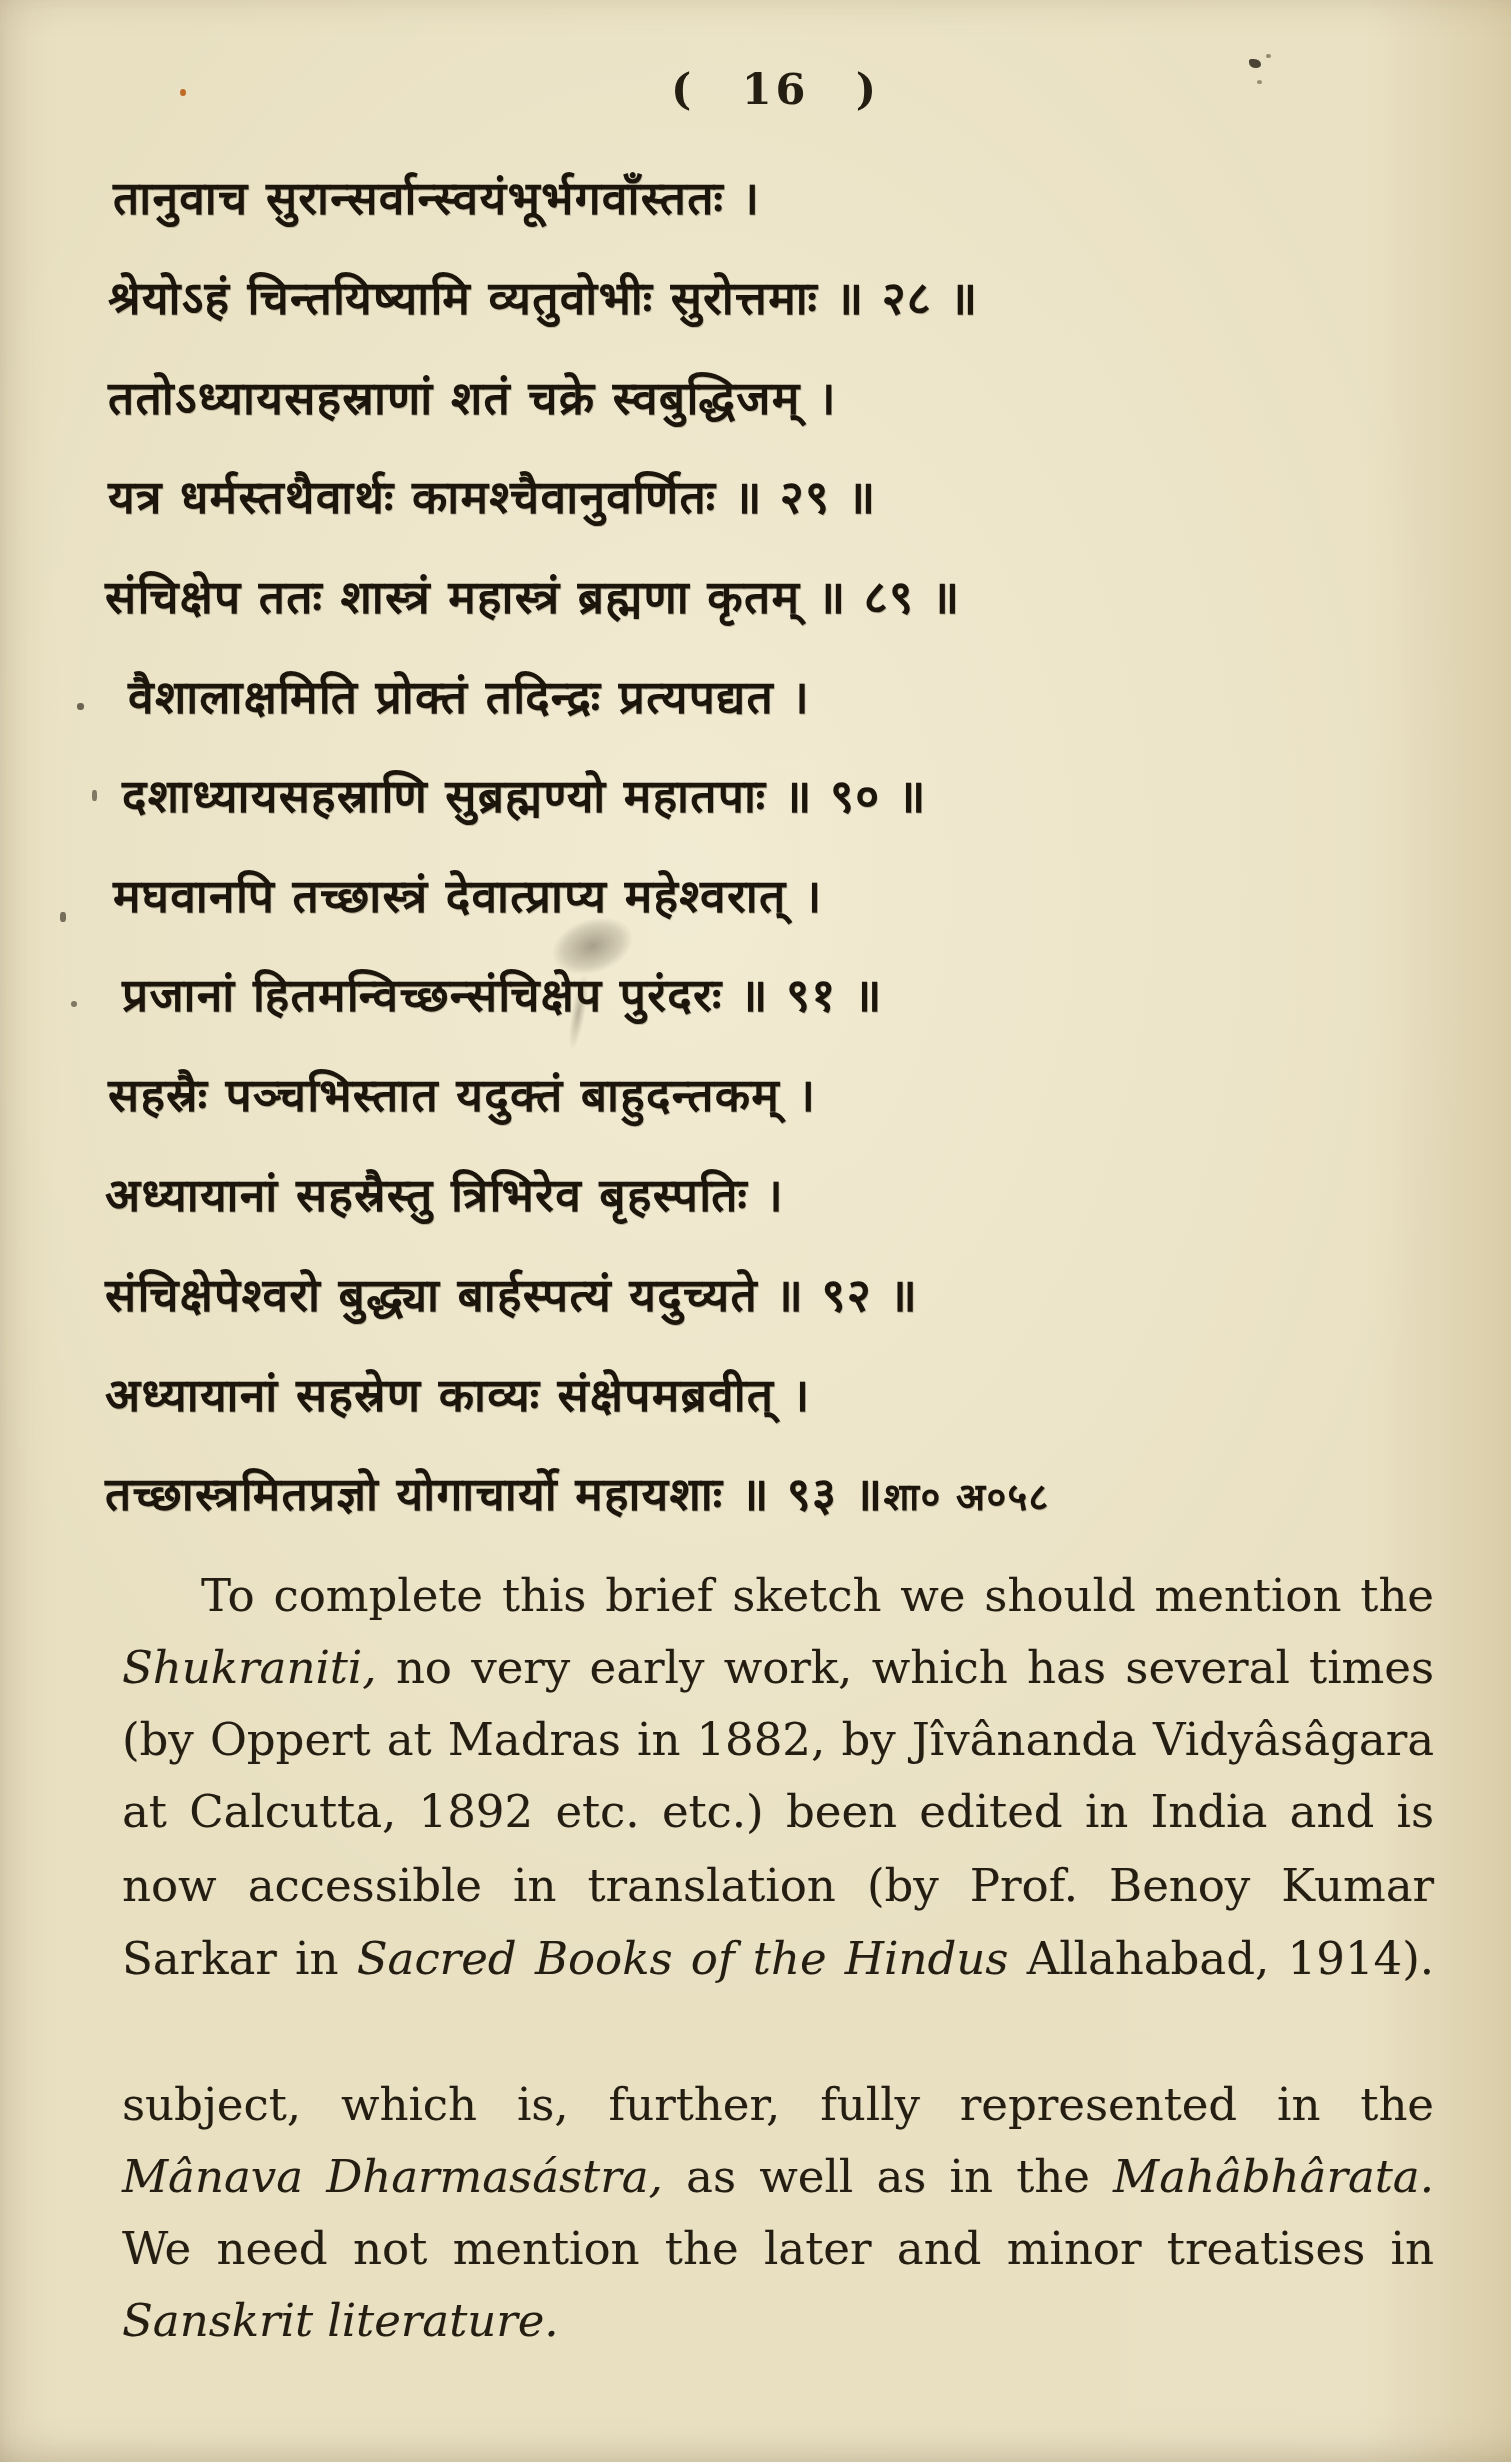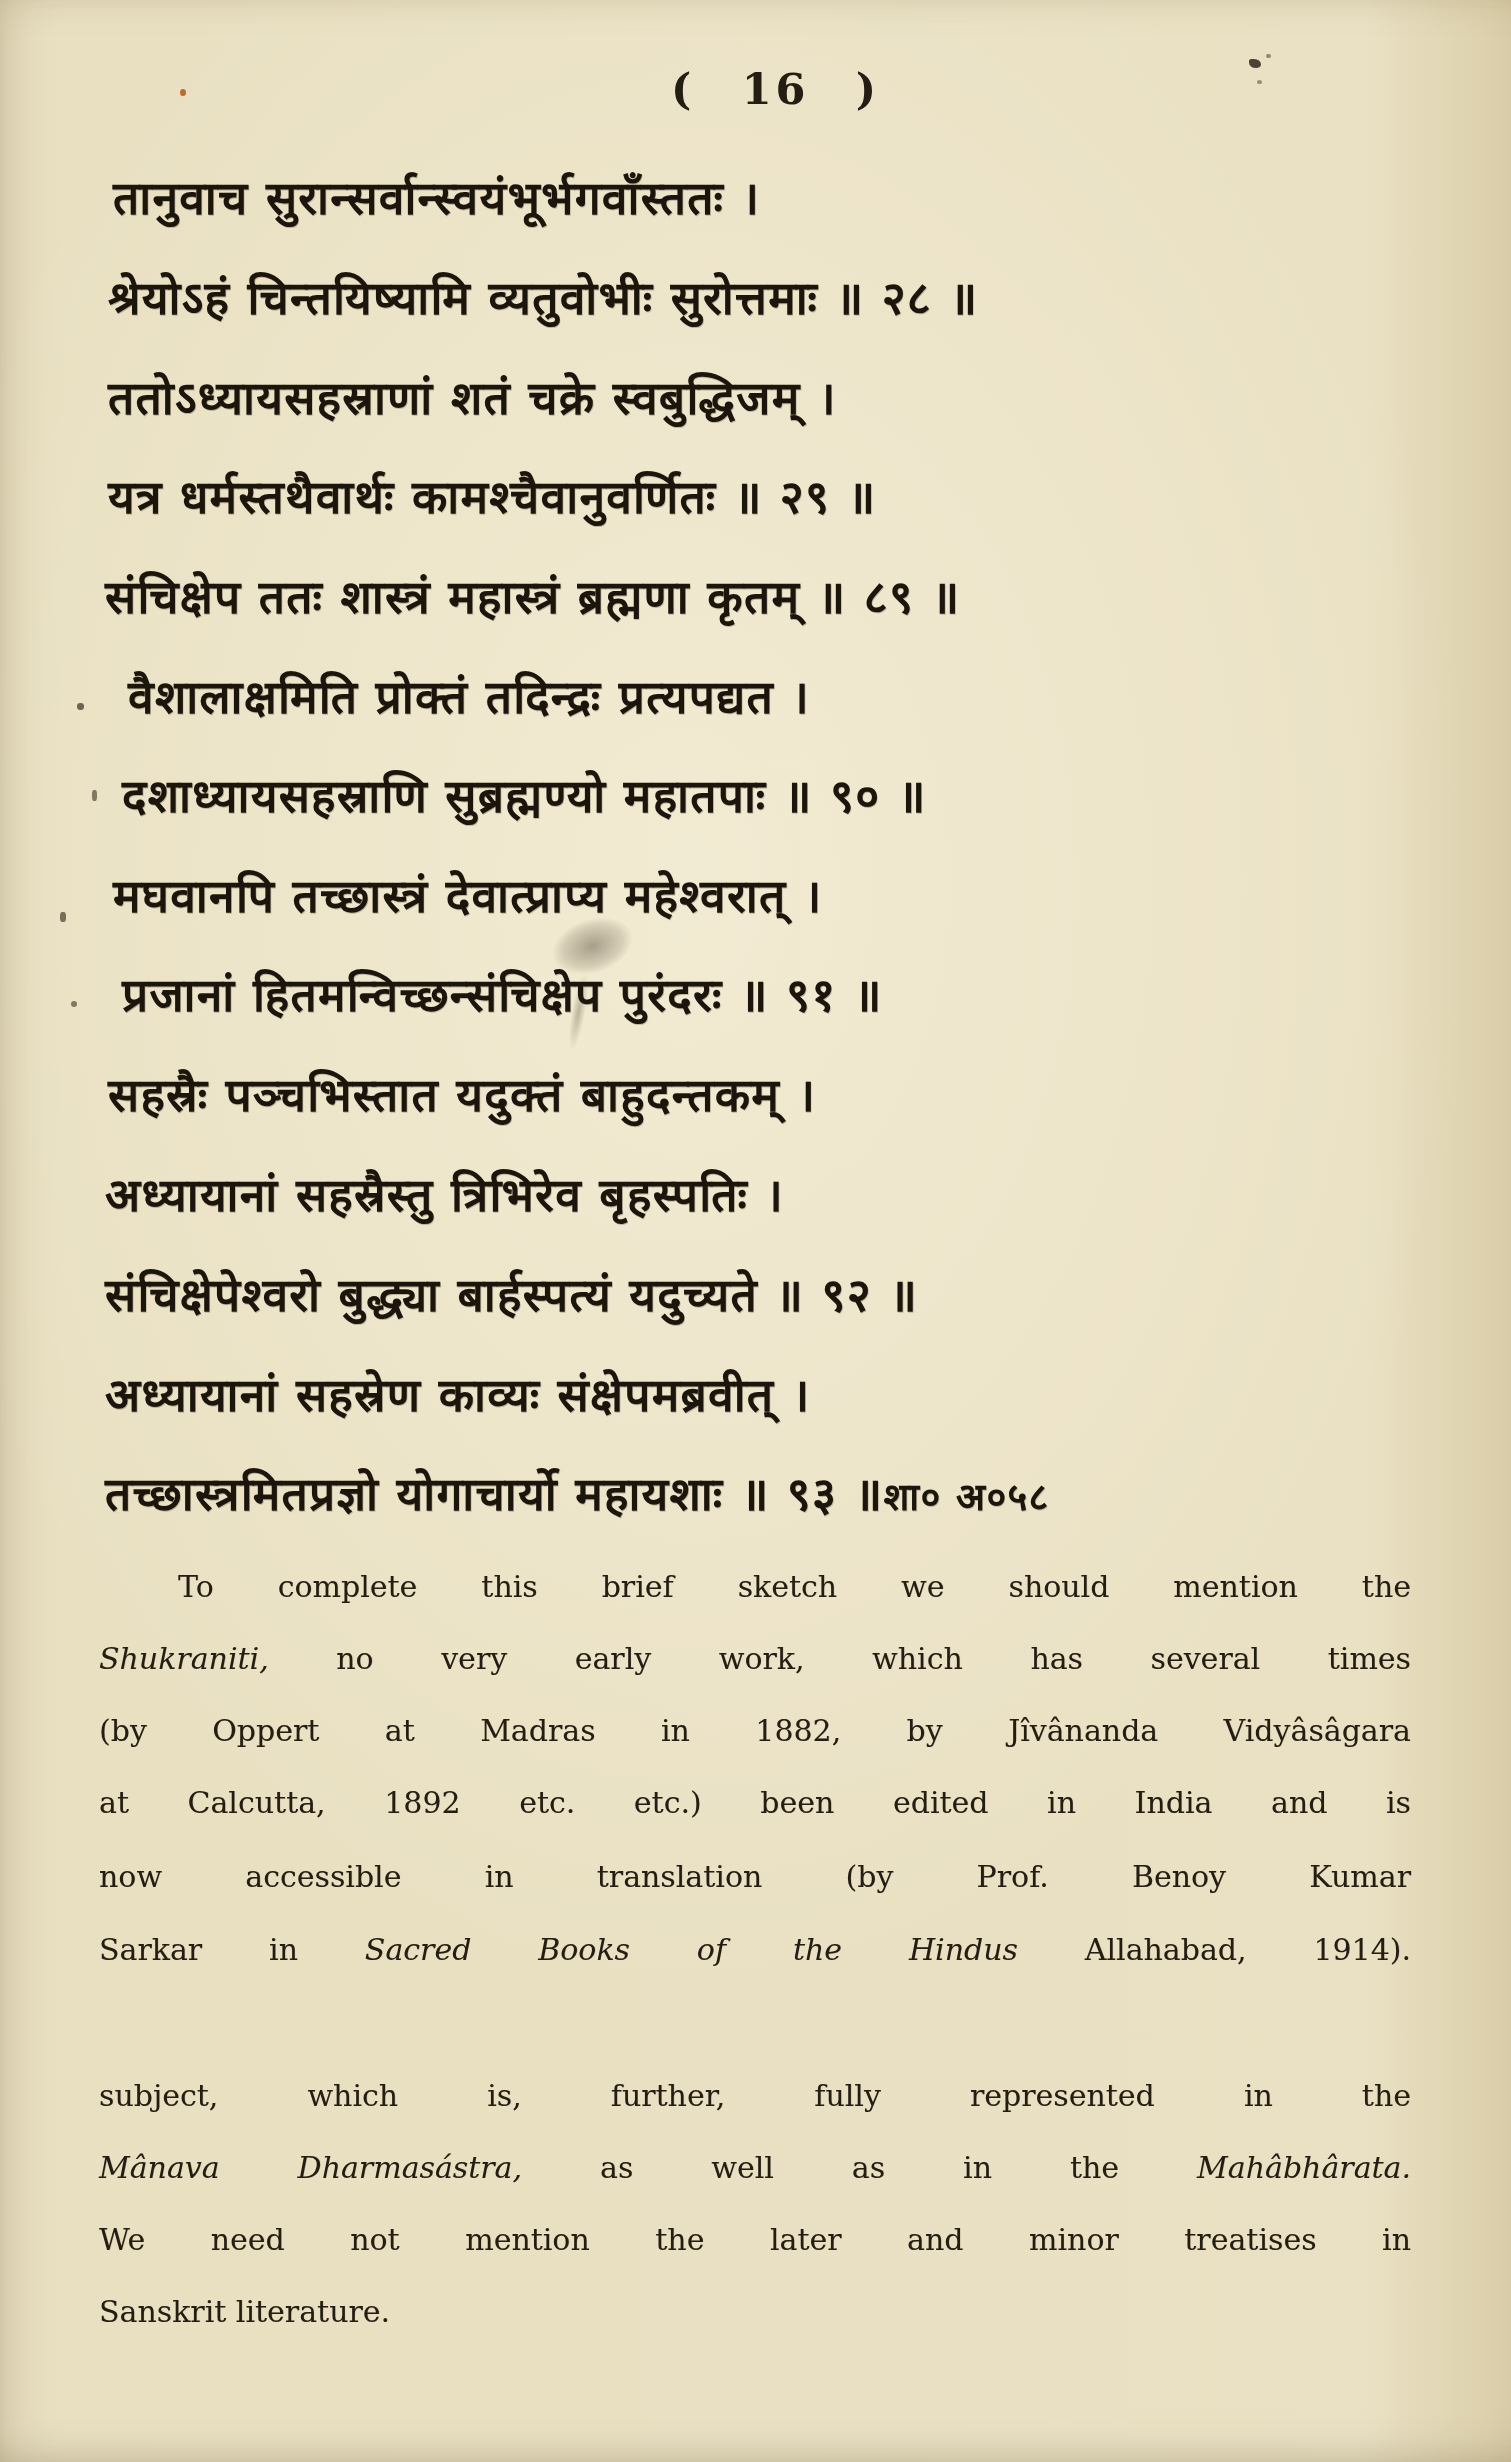--- a/index.html
+++ b/index.html
@@ -61,32 +61,32 @@
   }
   .dev .cite { font-size: 38px; }
   .l14 {
     display: flex;
     align-items: baseline;
     width: 1401px;
     white-space: nowrap;
   }
   .eng {
     position: absolute;
-    left: 99px;
+    left: 122px;
     width: 1312px;
     box-sizing: border-box;
-    font-size: 30px;
+    font-size: 45px;
     line-height: 1.15;
     color: #241d12;
     text-align: justify;
     text-align-last: justify;
     text-shadow: 0.4px 0.4px 0 rgba(45,35,18,0.22);
   }
   .eng.ind { padding-left: 79px; }
-  .eng.last { text-align: left; text-align-last: left; }
+  .eng.last { text-align: left; text-align-last: left; font-style: italic; }
   .it { font-style: italic; }
   
   .speck { position: absolute; border-radius: 50%; }
   .smudge {
     position: absolute; left: 537px; top: 910px; width: 111px; height: 72px;
     background: radial-gradient(closest-side, rgba(48,38,22,0.38), rgba(48,38,22,0.14) 55%, rgba(48,38,22,0) 75%);
     transform: rotate(-18deg);
     border-radius: 50%;
   }
   .smudge-tail {

